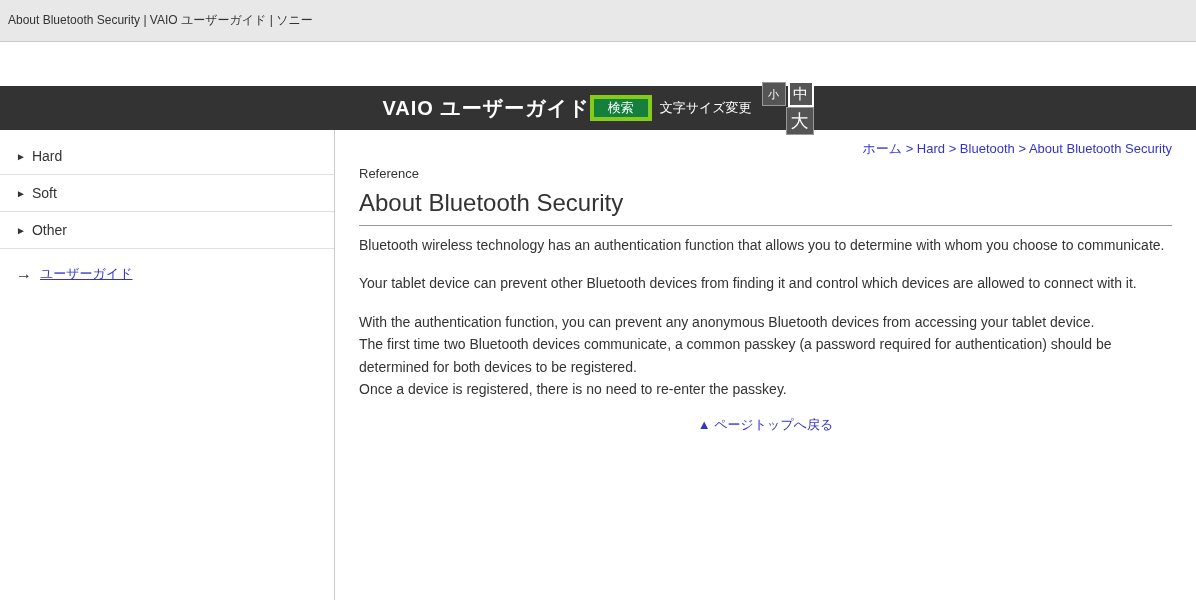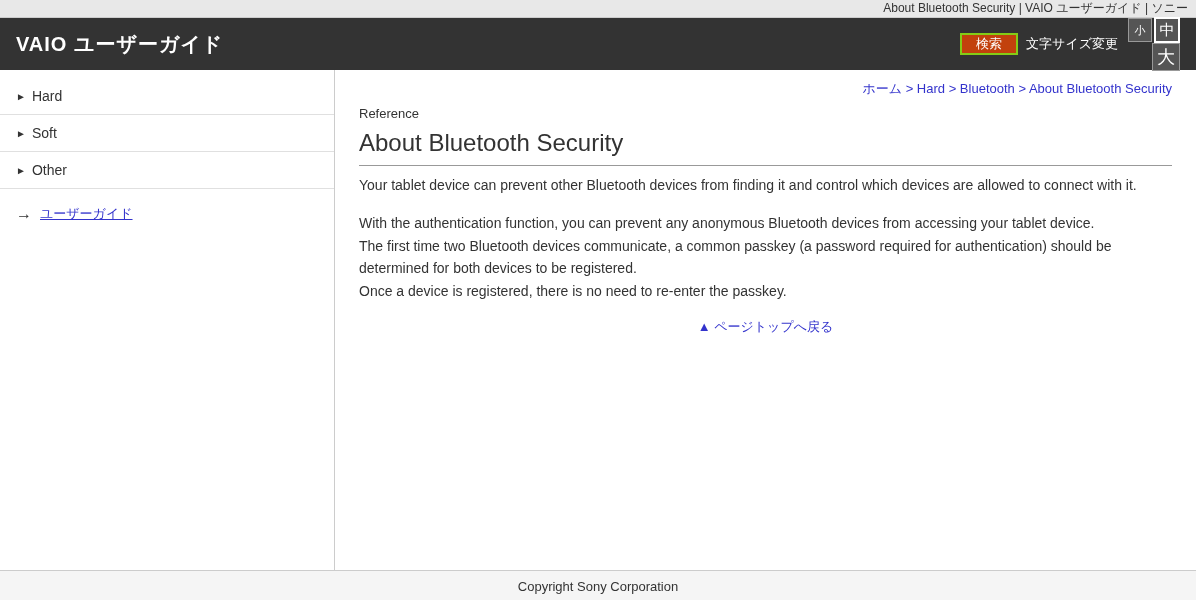--- a/index.html
+++ b/index.html
@@ -2,53 +2,53 @@
 <html><head>
   <meta charset="utf-8">
   <style>
     * { margin: 0; padding: 0; box-sizing: border-box; }
     body { font-family: Arial, sans-serif; font-size: 14px; color: #333; background: #fff; width: 1196px; min-height: 600px; }
 
     
     #tab-bar {
       background: #e8e8e8;
       border-bottom: 1px solid #ccc;
-      padding: 0 8px;
+      padding: 12px 8px;
       font-size: 12px;
       color: #333;
       white-space: nowrap;
       overflow: hidden;
-      text-align: right;
     }
 
     
     #header {
       background: #333;
       color: #fff;
       display: flex;
       align-items: center;
-      justify-content: space-between;
+      justify-content: center;
       padding: 0 16px;
-      height: 52px;
+      height: 44px;
+      margin-top: 44px;
     }
     #header-title {
       font-size: 20px;
       font-weight: bold;
       color: #fff;
       letter-spacing: 1px;
     }
     #header-right {
       display: flex;
       align-items: center;
       gap: 8px;
     }
     #search-button {
-      background: #c2410c;
-      color: #fff;
-      border: 2px solid #84cc16;
+      background: #15803d;
+      color: #fff;
+      border: 4px solid #84cc16;
       padding: 0 14px;
       font-size: 13px;
       cursor: pointer;
     }
     .font-btn {
       background: #555;
       color: #fff;
       border: 1px solid #999;
       cursor: pointer;
       display: inline-flex;
@@ -231,20 +231,21 @@
   <div id="content">
 
     <div id="breadcrumb">
       <a>ホーム</a><span> &gt; </span><a>Hard</a><span> &gt; </span><a>Bluetooth</a><span> &gt; </span><span>About Bluetooth Security</span>
     </div>
 
     <div id="reference-label">Reference</div>
 
     <h1 id="page-title">About Bluetooth Security</h1>
 
+    <p class="content-para">Bluetooth wireless technology has an authentication function that allows you to determine with whom you choose to communicate.</p>
     <p class="content-para">Your tablet device can prevent other Bluetooth devices from finding it and control which devices are allowed to connect with it.</p>
     <p class="content-para">
       With the authentication function, you can prevent any anonymous Bluetooth devices from accessing your tablet device.<br>
       The first time two Bluetooth devices communicate, a common passkey (a password required for authentication) should be determined for both devices to be registered.<br>
       Once a device is registered, there is no need to re-enter the passkey.
     </p>
 
     <div id="back-to-top">
       <span>▲ ページトップへ戻る</span>
     </div>

